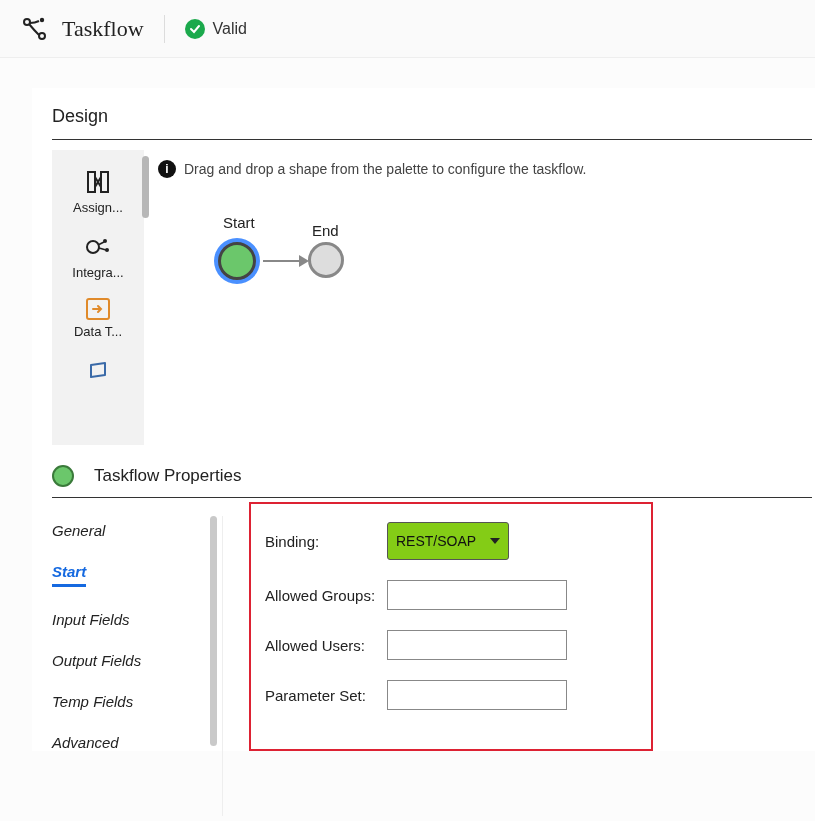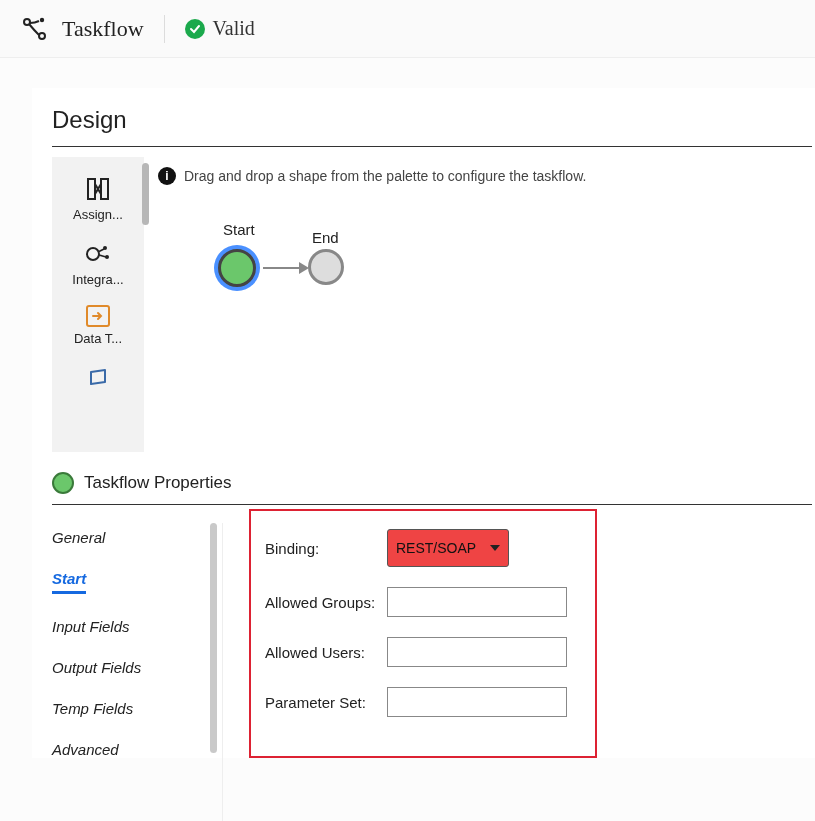--- a/index.html
+++ b/index.html
@@ -40,32 +40,32 @@
     align-items: center;
     gap: 8px;
   }
   .status-icon {
     width: 20px; height: 20px;
     border-radius: 50%;
     background: #1ba94c;
     display: flex; align-items: center; justify-content: center;
   }
   .status-icon svg { display: block; }
-  .status-text { font-size: 20px; color: #333; font-family: Liberation Serif, serif; }
+  .status-text { font-size: 16px; color: #333; }
 
   .panel {
     background: #fff;
     margin: 30px 0 0 32px;
     width: 783px;
   }
 
   
   .design-section { padding: 18px 0 0 20px; }
   .design-title {
-    font-size: 24px;
+    font-size: 18px;
     color: #222;
     padding-bottom: 12px;
   }
   .design-rule {
     height: 1px;
     background: #333;
     width: 760px;
     margin-bottom: 10px;
   }
   .design-body {
@@ -195,21 +195,21 @@
   }
 
   
   .props-section {
     margin-top: 20px;
     padding: 0 0 0 20px;
   }
   .props-header {
     display: flex;
     align-items: center;
-    gap: 10px;
+    gap: 20px;
     padding-bottom: 10px;
   }
   .props-dot {
     width: 22px; height: 22px;
     border-radius: 50%;
     background: #6bc76b;
     border: 2px solid #3a7a3a;
   }
   .props-title { font-size: 17px; color: #222; }
   .props-rule {
@@ -257,21 +257,21 @@
     left: 170px;
     top: -4px;
     width: 1px;
     height: 300px;
     background: #eee;
   }
   .props-form {
     margin-left: 37px;
     border: 2px solid #d23;
     padding: 18px 28px 22px 14px;
-    width: 348px;
+    width: 404px;
     margin-top: -18px;
   }
   .form-row {
     display: flex;
     align-items: center;
     margin-bottom: 20px;
   }
   .form-row:last-child { margin-bottom: 0; }
   .form-label {
     width: 122px;
@@ -282,21 +282,21 @@
     border: 1px solid #555;
     border-radius: 3px;
     height: 30px;
     width: 122px;
     display: flex;
     align-items: center;
     justify-content: space-between;
     padding: 18px 8px;
     font-size: 14px;
     cursor: pointer;
-    background: #ef4444;
+    background: #84cc16;
   }
   .chev {
     width: 0; height: 0;
     border-left: 5px solid transparent;
     border-right: 5px solid transparent;
     border-top: 6px solid #222;
   }
   .form-input {
     border: 1px solid #888;
     height: 30px;

